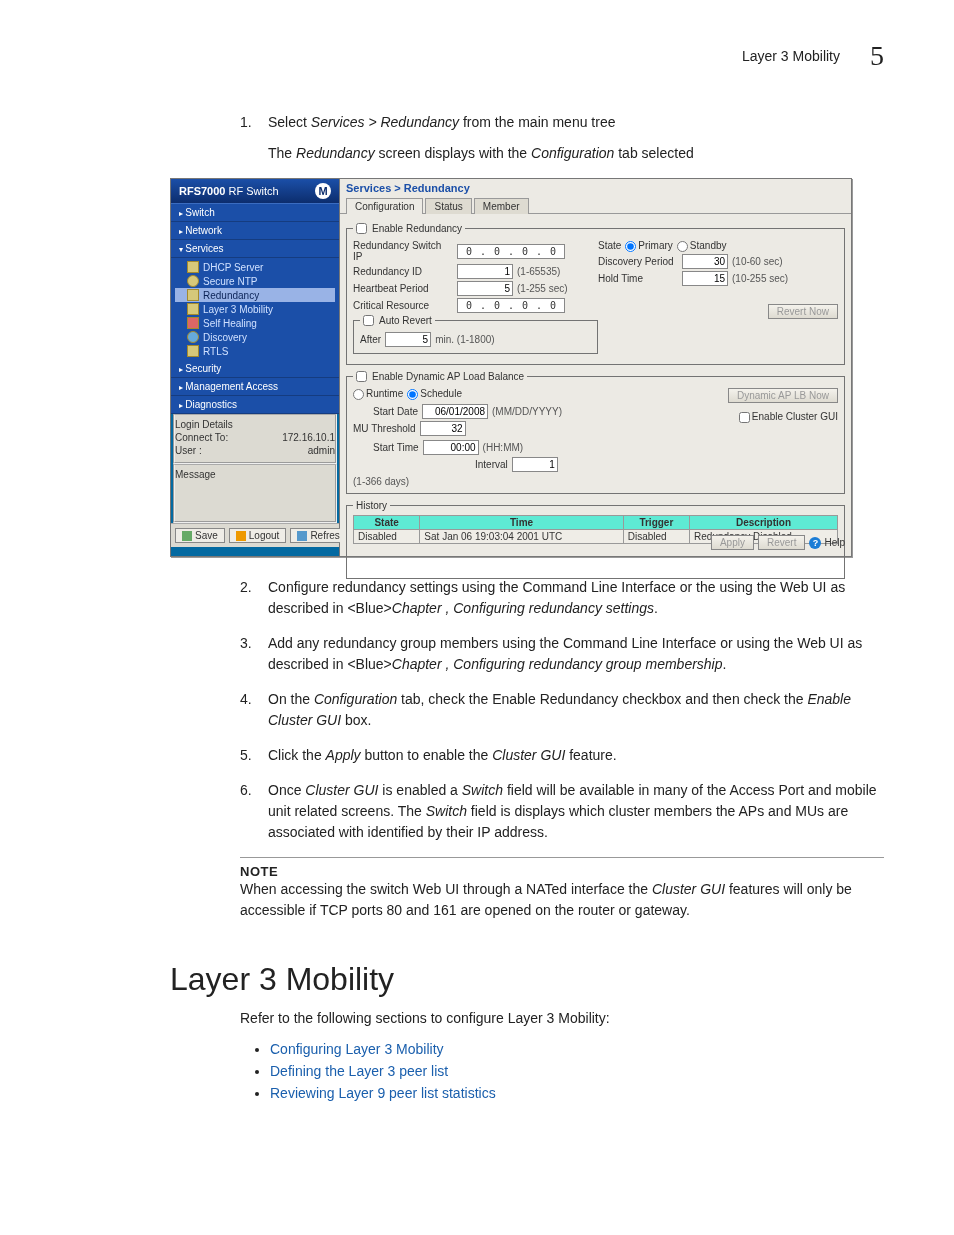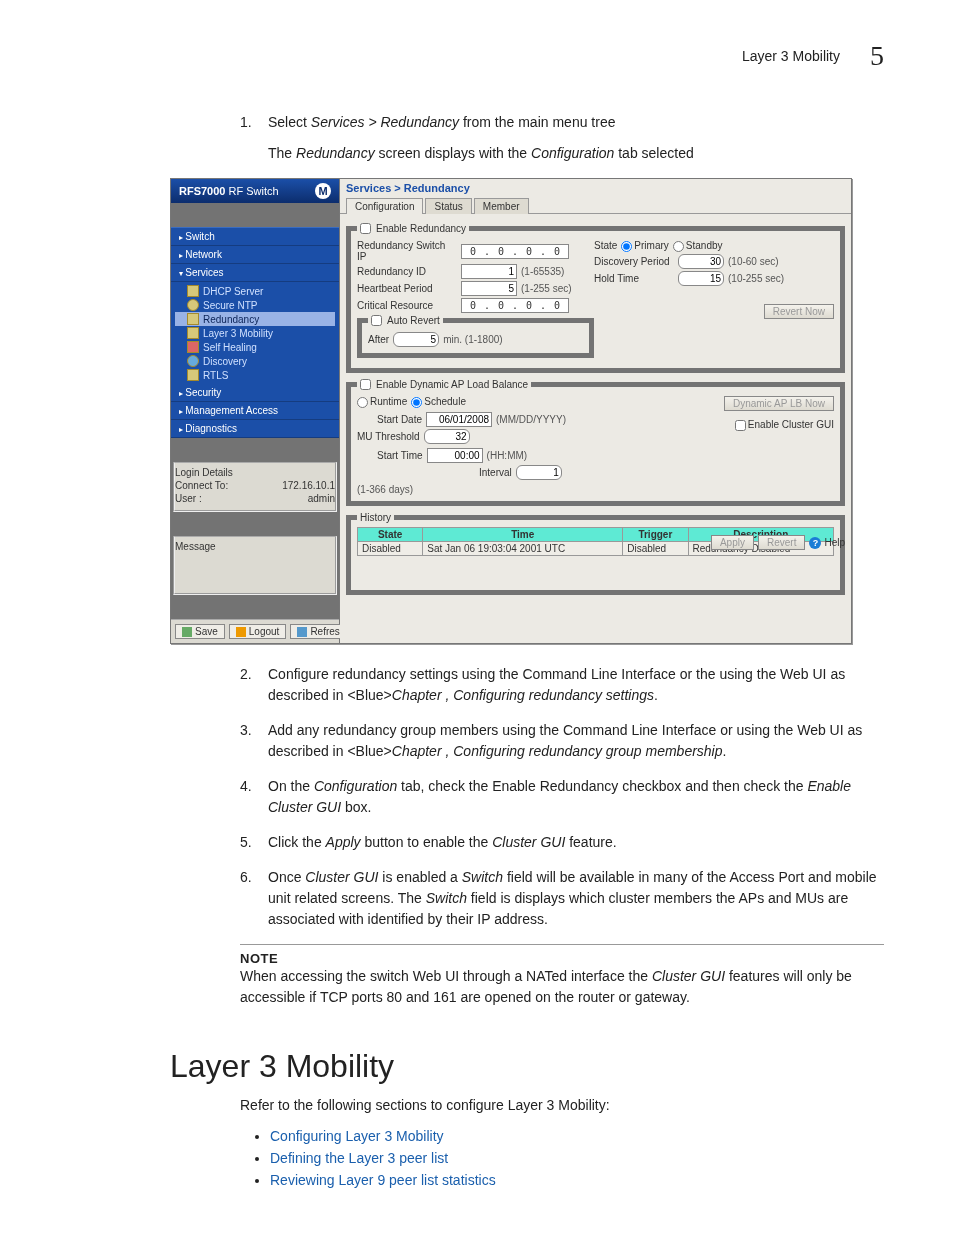--- a/index.html
+++ b/index.html
@@ -50,22 +50,21 @@
     color: #333;
     box-shadow: 1px 1px 0 #999;
   }
   .shot-row { display: flex; }
   .shot-left {
     width: 168px;
     flex: none;
     display: flex;
     flex-direction: column;
     border-right: 1px solid #777;
-    background: #737373;
-    gap: 24px;
+    background: #0369a1;
   }
   .brand {
     background: linear-gradient(#1b4fa8, #0c2d6d);
     color: #fff;
     padding: 4px 8px;
     display: flex;
     justify-content: space-between;
     align-items: center;
     font-size: 11px;
   }
@@ -84,30 +83,30 @@
   .btnbar { display:flex; gap:4px; padding:4px; background:#dcdad2; border-top:1px solid #aaa; }
   .sbtn { border:1px solid #888; background:#efede7; padding:1px 6px; display:flex; align-items:center; gap:3px; font-size:10px; }
   .sbtn .ic { width:10px; height:10px; display:inline-block; }
 
   .shot-right { flex:1; display:flex; flex-direction:column; background:#eceae4; }
   .crumb { color:#1b4fa8; font-weight:bold; padding:3px 6px; background:#eceae4; font-size:11px; }
   .tabs { display:flex; gap:2px; padding:0 6px; border-bottom:1px solid #999; background:#eceae4; }
   .tab { padding:2px 8px; border:1px solid #999; border-bottom:none; background:#dedbd1; font-size:10px; position:relative; top:1px; }
   .tab.active { background:#eceae4; }
   .form-area { padding:6px; position:relative; height: 330px; }
-  fieldset.grp { border:5px solid #737373; margin:3px 0 6px 0; padding:4px 6px; }
+  fieldset.grp { border:1px solid #737373; margin:3px 0 6px 0; padding:4px 6px; }
   fieldset.grp legend { font-size:10px; padding:0 3px; color:#333; }
   fieldset.grp.chk legend label { display:flex; align-items:center; gap:3px; }
   input[type=checkbox], input[type=radio] { width:11px; height:11px; margin:0 2px 0 0; vertical-align:middle; }
   .frow { display:flex; align-items:center; gap:4px; margin:2px 0; flex-wrap:wrap; }
   .frow .flabel { width:100px; }
   .ipbox { border:1px solid #888; background:#fff; padding:1px 2px; display:inline-flex; gap:2px; font-family:monospace; font-size:10px; }
   .ipbox span { width:18px; text-align:center; }
   .txt { border:1px solid #888; background:#fff; padding:0 2px; text-align:right; font-size:10px; height:13px; }
-  .w40 { width:40px;border-radius:6px; } .w50 { width:50px; } .w60 { width:60px; }
+  .w40 { width:40px; } .w50 { width:50px; } .w60 { width:60px; }
   .rcol { margin-left:20px; display:flex; align-items:center; gap:4px; }
   .hint { color:#555; }
   .btn { border:1px solid #888; background:linear-gradient(#f4f2ec,#dedbd1); padding:1px 8px; font-size:10px; color:#555; }
   .btn.disabled { color:#999; }
   .bottom-btns { position:absolute; bottom:6px; right:6px; display:flex; gap:4px; align-items:center; }
   .help { display:flex; align-items:center; gap:3px; }
   .help .q { width:12px;height:12px;border-radius:50%;background:#1b7dd6;color:#fff;display:flex;align-items:center;justify-content:center;font-size:9px;font-weight:bold; }
   table.hist { width:100%; border-collapse:collapse; font-size:10px; }
   table.hist th, table.hist td { border:1px solid #999; padding:1px 4px; text-align:left; background:#efede7; }
   table.hist th { background:#5eead4; text-align:center; }

